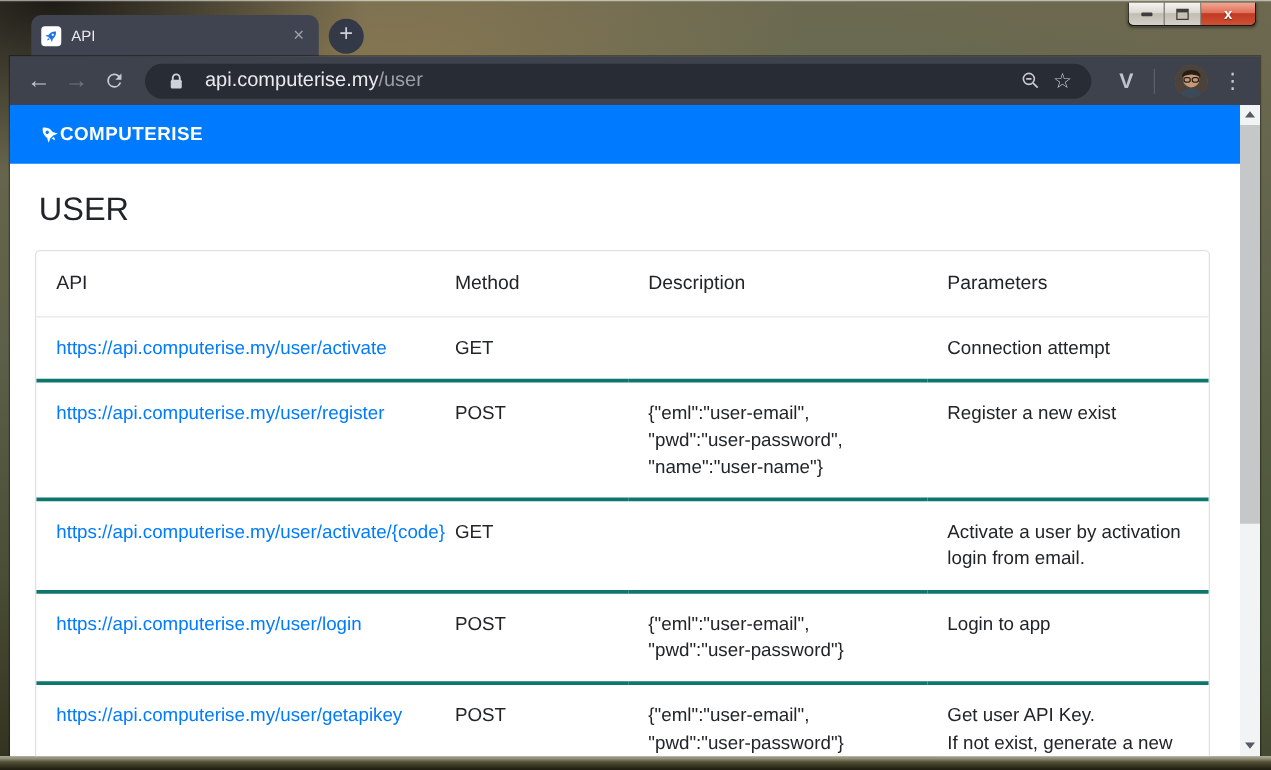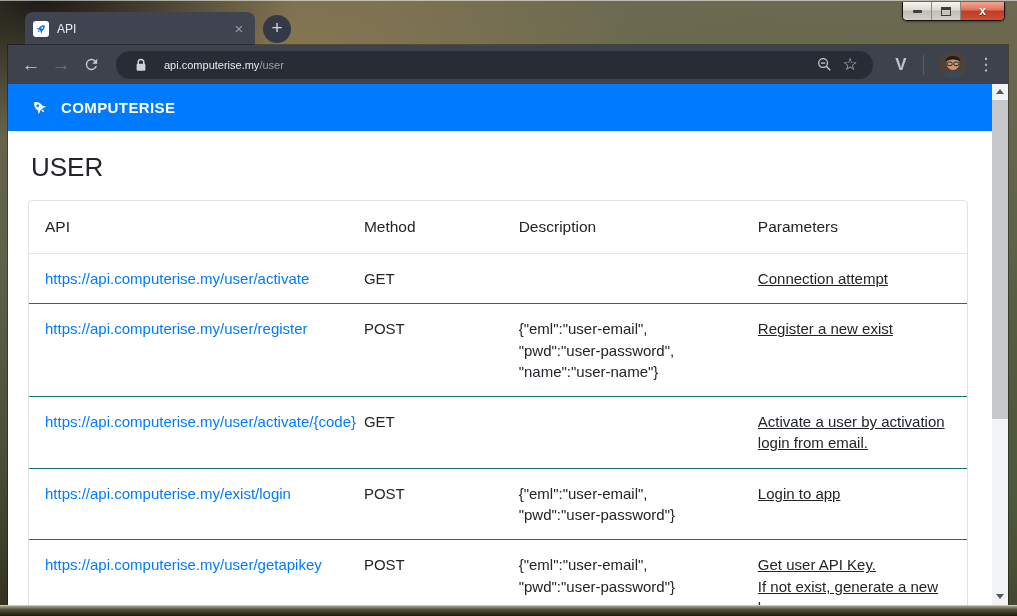--- a/index.html
+++ b/index.html
@@ -70,58 +70,58 @@
   .navbtn{
     width:30px; height:30px; display:flex; align-items:center; justify-content:center;
     color:#c7cad1; font-size:19px; flex:none; border-radius:50%;
   }
   .navbtn.disabled{ color:#70747d; }
   .navbtn svg{ display:block; }
   .omnibox{
     flex:1; height:28px; margin:0 14px 0 10px; background:#282c35; border-radius:14px;
     display:flex; align-items:center; padding:0 10px 0 12px; min-width:0;
   }
-  .omni-url{ flex:1; font-size:11px; white-space:nowrap; overflow:hidden; margin-left:10px; }
+  .omni-url{ flex:1; font-size:16px; white-space:nowrap; overflow:hidden; margin-left:10px; }
   .omni-host{ color:#e8eaed; }
   .omni-path{ color:#9aa0a6; }
   .omni-icon{ display:flex; align-items:center; justify-content:center; width:26px; height:26px; flex:none; }
   .star-glyph{ color:#c7cad1; font-size:17px; }
   .ext-v{ color:#bfc3ca; font-weight:bold; font-size:17px; width:28px; text-align:center; }
   .toolbar-sep{ width:1px; height:20px; background:#5a5f69; margin:0 8px; }
   .avatar{ width:26px; height:26px; border-radius:50%; overflow:hidden; margin:0 8px; flex:none; background:#6d564a; }
   .menu-dots{ color:#c7cad1; font-size:17px; width:24px; text-align:center; letter-spacing:0; }
 
   
   .viewport{
     position:relative; height:521px; background:#ffffff; overflow:hidden;
   }
   .site-header{
     width:984px; height:47px; background:#007bff; display:flex; align-items:center; padding-left:23px;
   }
-  .brand{ display:flex; align-items:center; gap:13px; color:#ffffff; text-decoration:none; }
+  .brand{ display:flex; align-items:center; color:#ffffff; text-decoration:none; }
   .brand-rocket{ display:flex; }
   .brand-rocket svg{ transform:rotate(-45deg); }
   .brand-name{ font-size:15px; font-weight:bold; letter-spacing:.4px; }
 
   .content{ padding:21px 0 0 20px; }
   .page-title{ font-size:26px; font-weight:400; color:#212529; margin:0 0 17px 3px; }
 
   .card{
     width:940px; border:1px solid #dee2e6; border-radius:4px; background:#fff; overflow:hidden;
   }
   table{ width:100%; border-collapse:collapse; table-layout:fixed; font-size:15px; color:#212529; }
   col.c1{ width:34%; } col.c2{ width:16.5%; } col.c3{ width:25.5%; } col.c4{ width:24%; }
   th{
     text-align:left; font-weight:400; font-size:15.5px; padding:17px 16px; color:#212529;
     border-bottom:1px solid #e3e6ea;
   }
   td{ padding:14px 16px; vertical-align:top; line-height:1.42; }
-  tbody tr + tr td{ border-top:1px solid #0f766e; }
+  tbody tr + tr td{ border-top:3px solid #0f766e; }
   td a{ color:#007bff; text-decoration:none; }
-  .desc-cell{ white-space:pre-line;text-decoration:underline; }
+  .desc-cell{ white-space:pre-line; }
 
   
   .scrollbar{
     position:absolute; top:0; right:0; width:16px; height:100%; background:#f2f3f5;
   }
   .scroll-btn{ position:absolute; left:0; width:16px; height:15px; display:flex; align-items:center; justify-content:center; }
   .scroll-btn.up{ top:0; } .scroll-btn.down{ bottom:1px; }
   .tri-up{ width:0; height:0; border-left:4px solid transparent; border-right:4px solid transparent; border-bottom:5px solid #555b61; }
   .tri-down{ width:0; height:0; border-left:4px solid transparent; border-right:4px solid transparent; border-top:5px solid #555b61; }
   .scroll-thumb{ position:absolute; top:16px; left:0; width:16px; height:319px; background:#c5c7c9; }
@@ -254,21 +254,21 @@
   </tr>
 
   <tr>
     <td><a href="#">https://api.computerise.my/user/activate/{code}</a></td>
     <td>GET</td>
     <td></td>
     <td class="desc-cell">Activate a user by activation login from email.</td>
   </tr>
 
   <tr>
-    <td><a href="#">https://api.computerise.my/exist/login</a></td>
+    <td><a href="#">https://api.computerise.my/user/login</a></td>
     <td>POST</td>
     <td>{"eml":"user-email", "pwd":"user-password"}</td>
     <td class="desc-cell">Login to app</td>
   </tr>
 
   <tr>
     <td><a href="#">https://api.computerise.my/user/getapikey</a></td>
     <td>POST</td>
     <td>{"eml":"user-email", "pwd":"user-password"}</td>
     <td class="desc-cell">Get user API Key.

